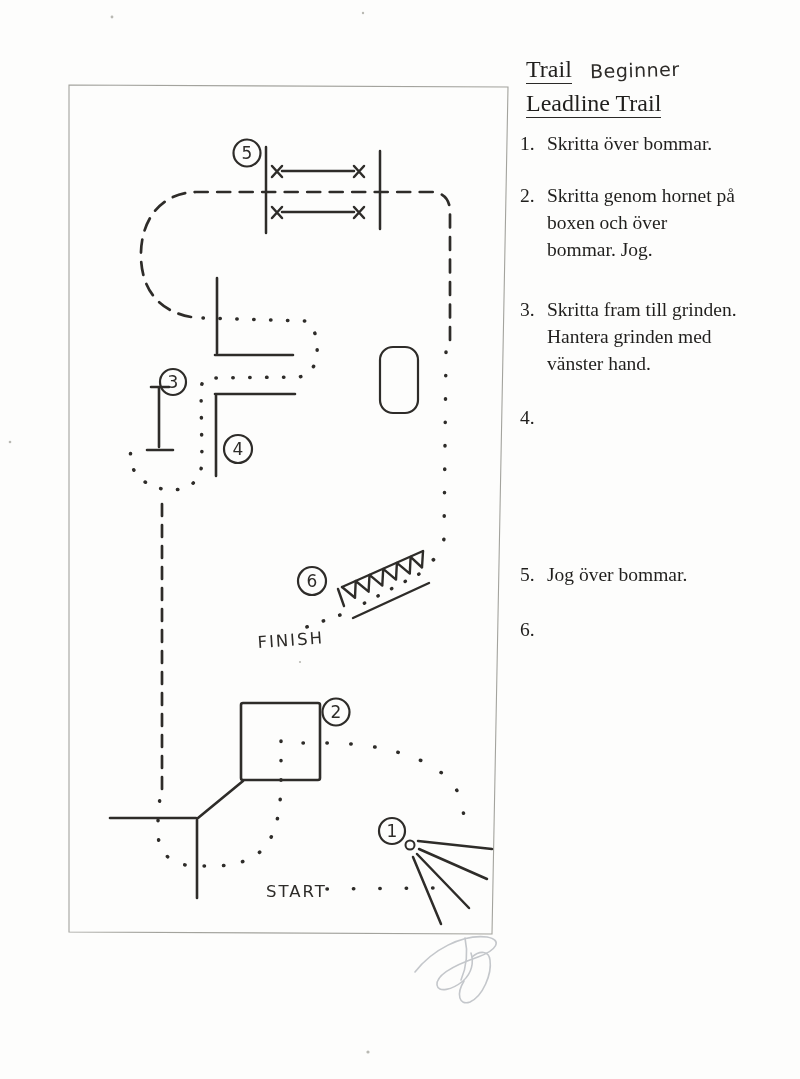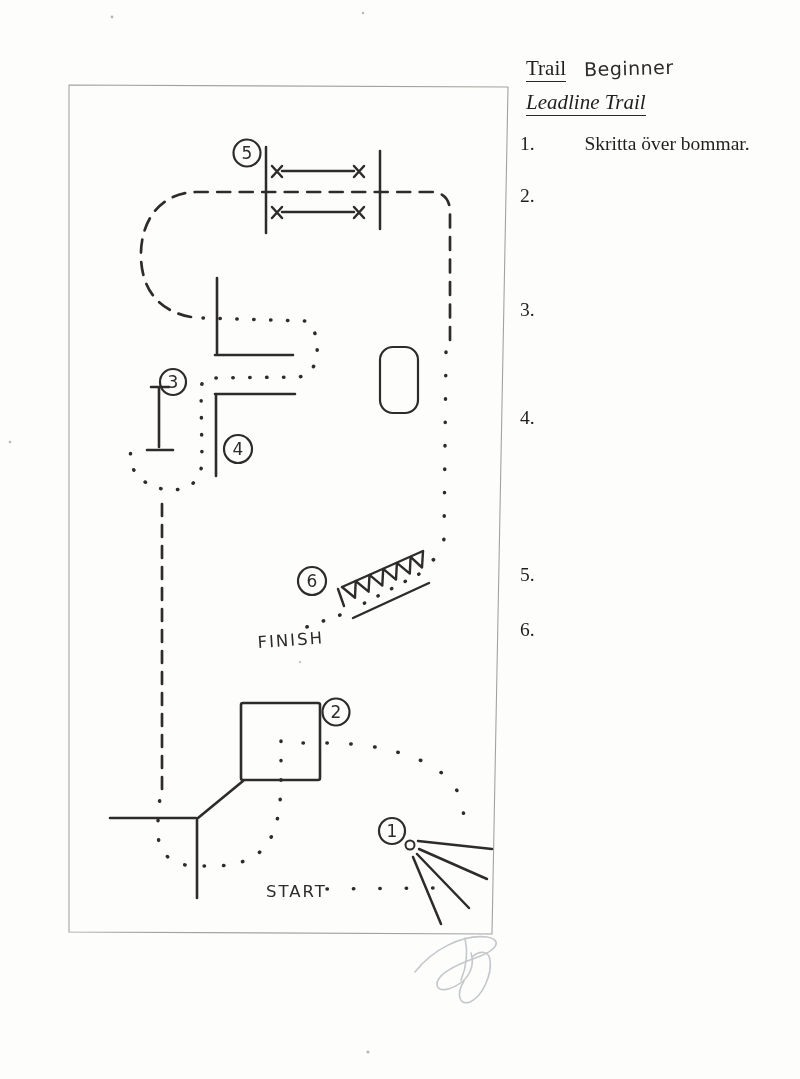--- a/index.html
+++ b/index.html
@@ -8,43 +8,43 @@
     background:#fdfdfc;
     font-family:"Liberation Serif", serif;
     color:#201f1d;
     position:relative;
     overflow:hidden;
   }
   .page{position:absolute;inset:0;}
   .course-svg{position:absolute;left:0;top:0;}
   .right-col{position:absolute;left:516px;top:0;width:280px;height:1079px;}
   .title-line1{position:absolute;left:10px;top:56px;white-space:nowrap;}
-  .title-line2{position:absolute;left:10px;top:90px;white-space:nowrap;font-style:italic;}
+  .title-line2{position:absolute;left:10px;top:90px;white-space:nowrap;}
   .t-underline{
-    font-size:21px;
+    font-size:24px;
     border-bottom:1.6px solid #2a2927;
     padding-bottom:1px;
   }
   .handwrite{
     display:inline-block;
     font-family:"DejaVu Sans", sans-serif;
     font-size:19px;
     letter-spacing:0.5px;
     margin-left:14px;
     transform:rotate(-1.5deg);
     color:#2e2c29;
   }
   .item{
     position:absolute;left:4px;
     display:flex;
     font-size:19.5px;
     line-height:27px;
   }
   .item .num{width:27px;flex:0 0 27px;text-align:left;}
-  .item .txt{white-space:pre-line;width:240px;text-align:center;}
+  .item .txt{white-space:pre-line;width:240px;}
   .i1{top:130px;} .i2{top:182px;} .i3{top:296px;}
   .i4{top:404px;} .i5{top:561px;} .i6{top:616px;}
 </style>
 </head>
 <body>
 
 <div class="page">
 
   <svg class="course-svg" width="520" height="1079" viewBox="0 0 520 1079">
 
@@ -174,27 +174,34 @@
     <div class="title-line2">
       <span class="t-underline">Leadline Trail</span>
     </div>
 
     <div class="item i1">
       <span class="num">1.</span>
       <span class="txt">Skritta över bommar.</span>
     </div>
     <div class="item i2">
       <span class="num">2.</span>
+      <span class="txt">Skritta genom hornet på
+boxen och över
+bommar. Jog.</span>
     </div>
     <div class="item i3">
       <span class="num">3.</span>
+      <span class="txt">Skritta fram till grinden.
+Hantera grinden med
+vänster hand.</span>
     </div>
     <div class="item i4">
       <span class="num">4.</span>
     </div>
     <div class="item i5">
       <span class="num">5.</span>
+      <span class="txt">Jog över bommar.</span>
     </div>
     <div class="item i6">
       <span class="num">6.</span>
     </div>
   </div>
 </div>
 
 </body></html>

